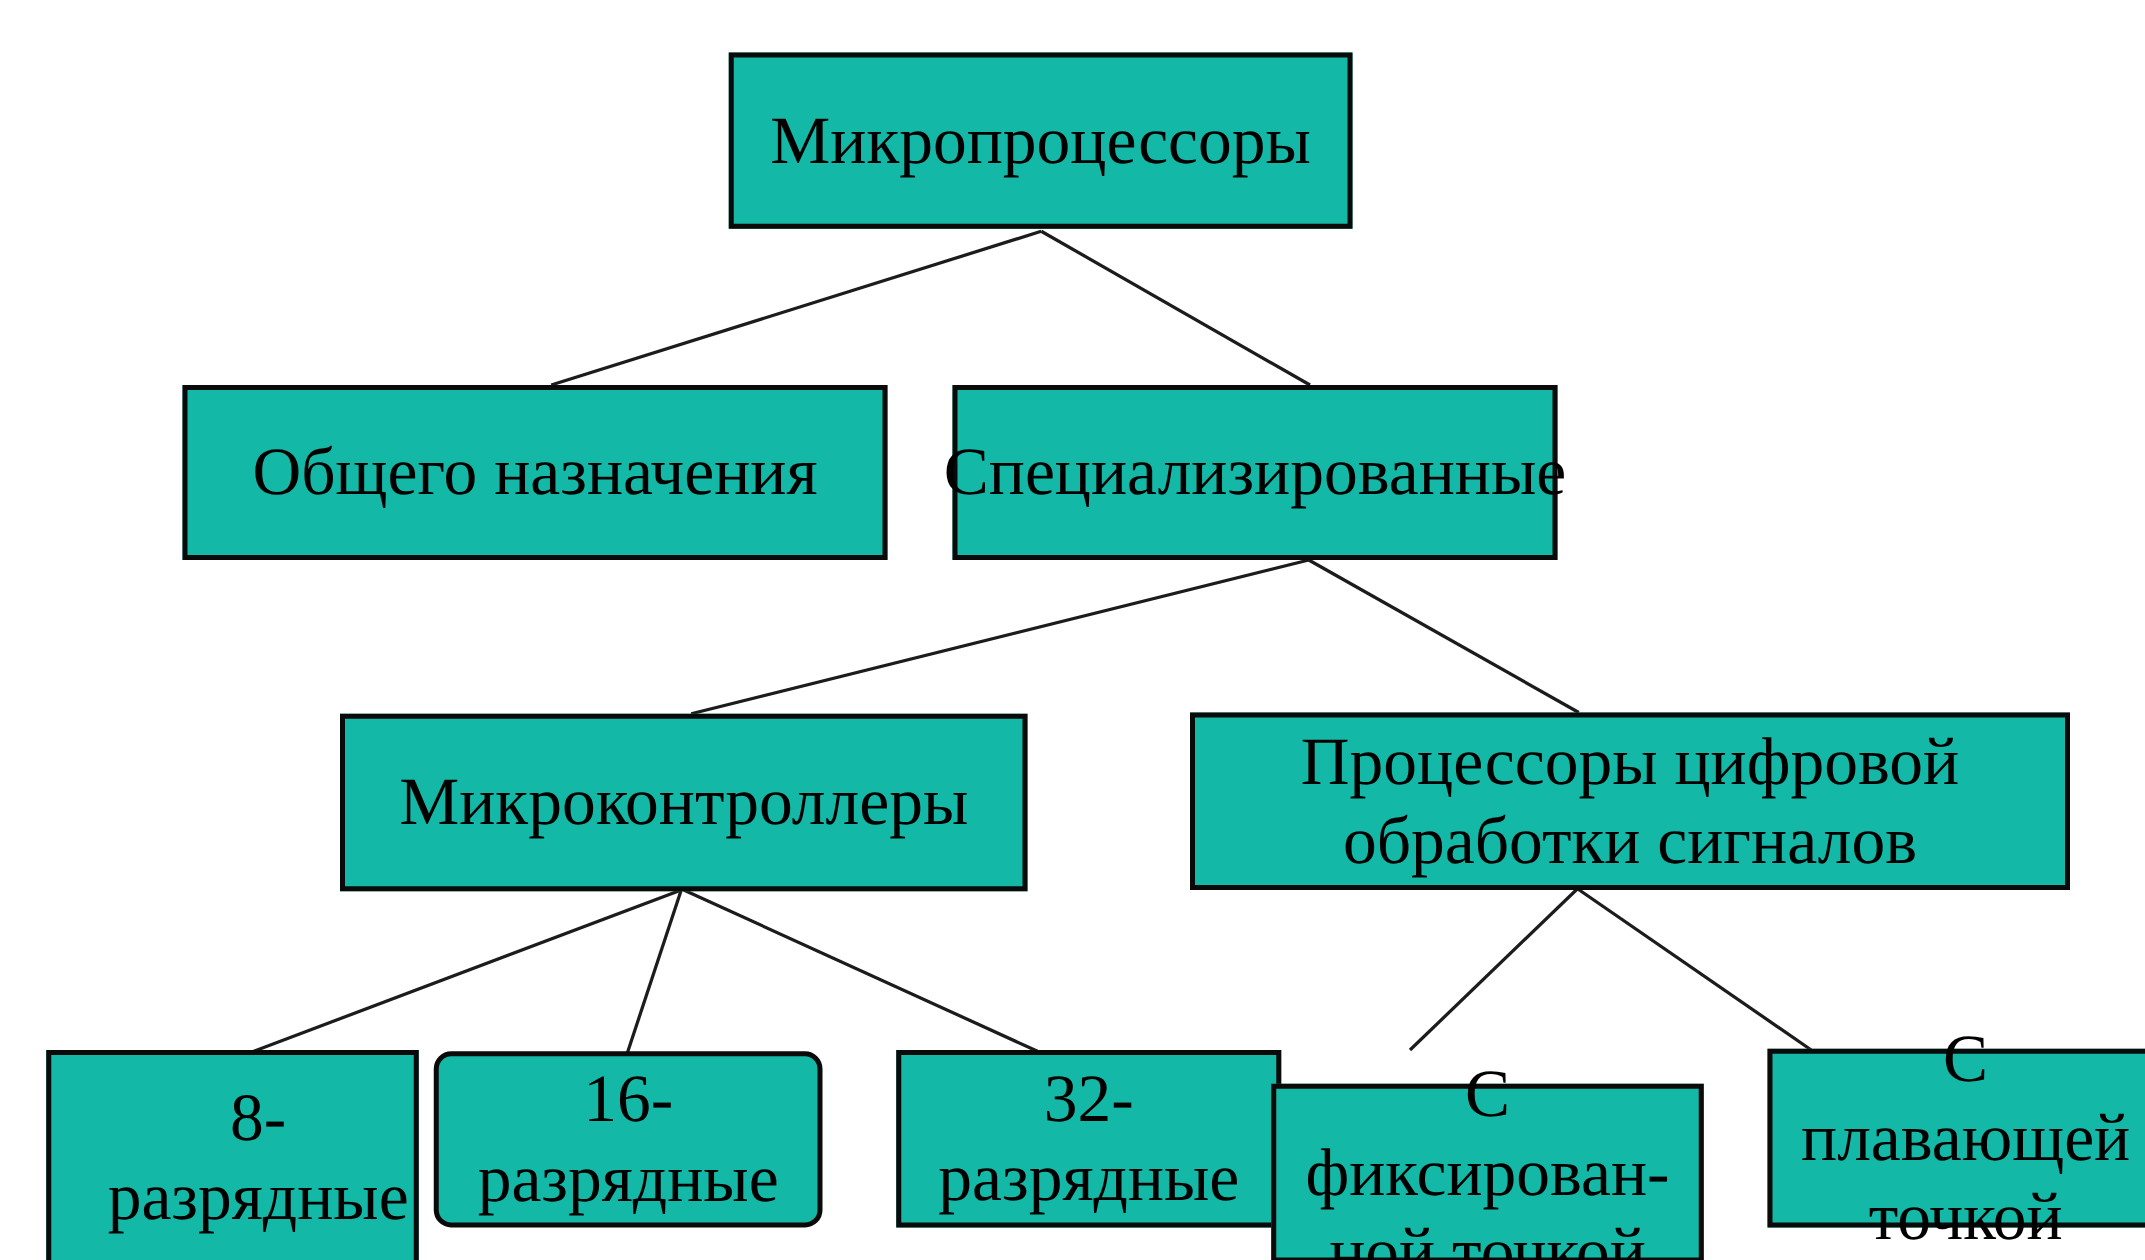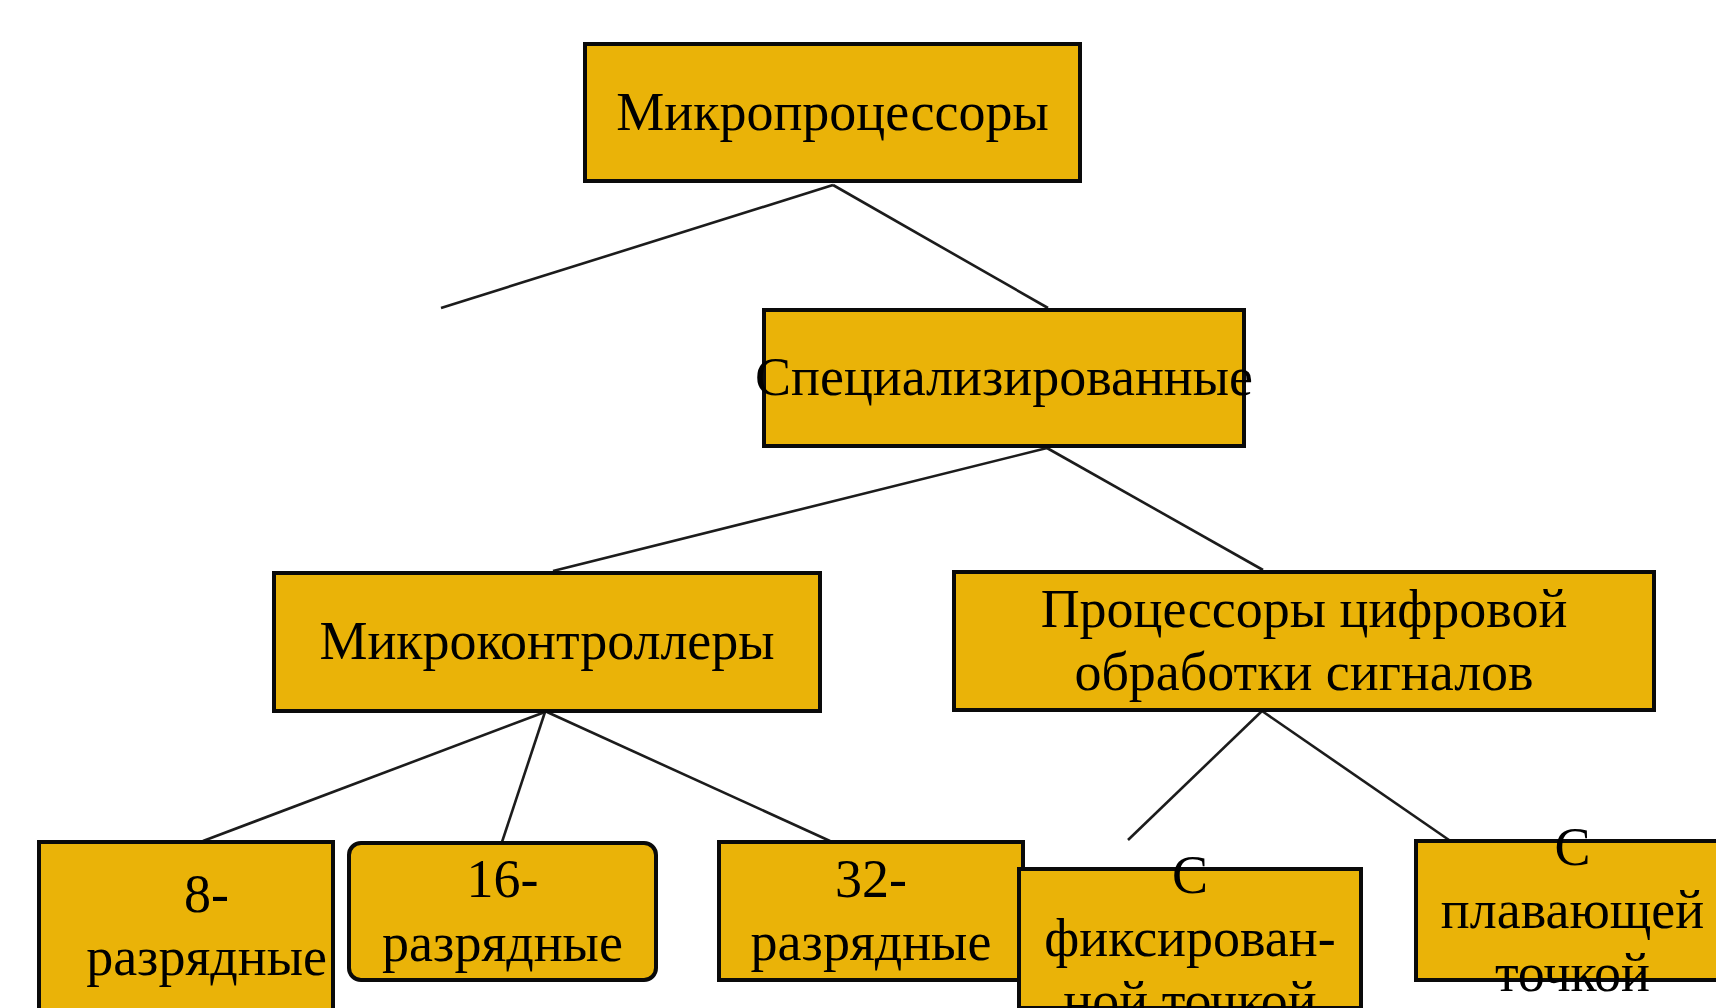--- a/index.html
+++ b/index.html
@@ -25,21 +25,21 @@
     pointer-events: none;
   }
   .edges line {
     stroke: #1c1c1c;
     stroke-width: 2.6;
   }
   .node {
     position: absolute;
     box-sizing: border-box;
     border: 4px solid #0a0a0a;
-    background: #eab308;
+    background: #14b8a6;
     display: flex;
     align-items: center;
     justify-content: center;
     text-align: center;
   }
   .node-label {
     font-size: 54px;
     line-height: 1.17;
     white-space: pre-line;
     color: #000000;
@@ -71,20 +71,23 @@
     <line x1="545" y1="712" x2="502" y2="842"></line>
     <line x1="547" y1="712" x2="830" y2="841"></line>
     <line x1="1262" y1="711" x2="1128" y2="840"></line>
     <line x1="1262" y1="711" x2="1449" y2="840"></line>
   </svg>
 
   <div class="node node-root">
     <span class="node-label">Микропроцессоры</span>
   </div>
 
+  <div class="node node-general">
+    <span class="node-label">Общего назначения</span>
+  </div>
 
   <div class="node node-specialized">
     <span class="node-label">Специализированные</span>
   </div>
 
   <div class="node node-mcu">
     <span class="node-label">Микроконтроллеры</span>
   </div>
 
   <div class="node node-dsp">

